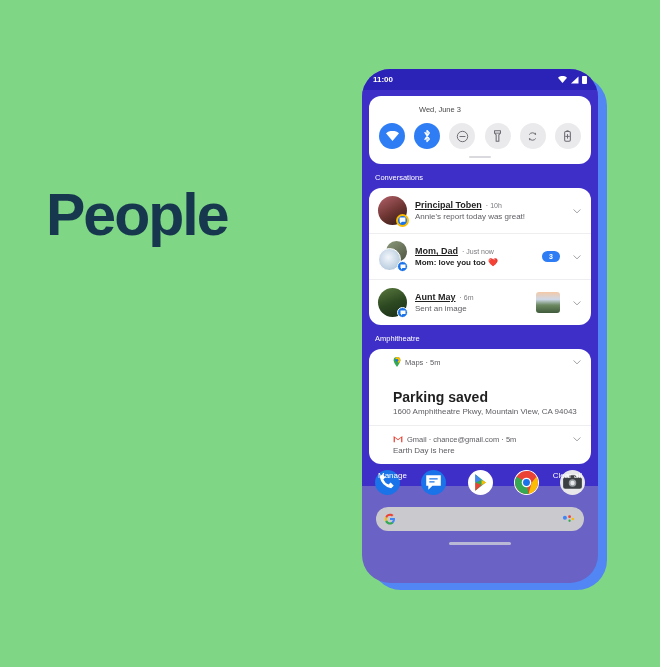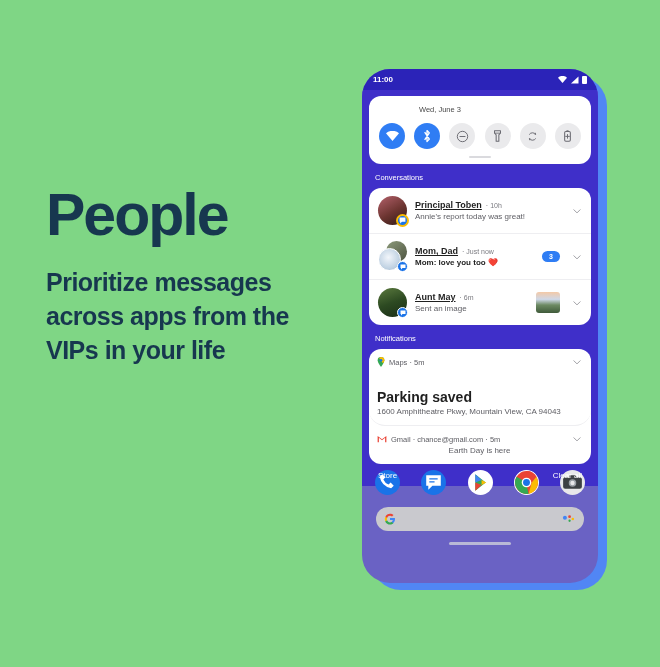--- a/index.html
+++ b/index.html
@@ -120,22 +120,22 @@
     background: #2f7df4; color: #fff; font-size: 7px; font-weight: 700;
     border-radius: 8px; padding: 2px 7px; margin-right: 4px;
   }
   .thumb {
     width: 24px; height: 21px; border-radius: 3px; margin-right: 4px;
     background: linear-gradient(#f3c9a7 0%,#cfd8e8 35%,#6d8a63 62%,#3f5a3a 100%);
   }
   .chev { width: 10px; height: 10px; flex: 0 0 10px; }
 
   
-  .notif { padding: 8px 9px 9px 8px; border-bottom: 1px solid #eeeef1; border-radius: 16px; }
-  .notif:last-child { border-bottom: none; text-align: center; }
+  .notif { padding: 8px 9px 9px 24px; border-bottom: 1px solid #eeeef1; }
+  .notif:last-child { border-bottom: none; }
   .notif-head { display: flex; align-items: center; gap: 4px; }
   .notif-app { font-size: 7.5px; color: #5d5d63; }
   .notif-title { font-size: 14px; font-weight: 700; color: #1f1f1f; margin-top: 22px; }
   .notif-sub { font-size: 8px; color: #5d5d63; margin-top: 2px; }
   .spacer { flex: 1 1 auto; }
 
   
   .actions {
     display: flex; justify-content: space-between;
     padding: 7px 16px 4px 16px; position: relative; z-index: 3;
@@ -156,21 +156,20 @@
   .navpill {
     width: 62px; height: 2.5px; background: #b9b9d6;
     border-radius: 2px; margin: 11px auto 0 auto;
   }
 </style>
 </head>
 <body>
 
 <div class="copy">
   <div class="headline">People</div>
-  <div class="subhead">Prioritize messages across apps from the VIPs in your life</div>
 </div>
 
 <div class="phone-shadow"></div>
 <div class="phone">
 
   <div class="statusbar">
     <span>11:00</span>
     <span class="sb-icons">
       <svg class="ic-wifi" viewBox="0 0 24 18">
         <path d="M12 18 L0 4 A18 18 0 0 1 24 4 Z" fill="#fff"></path>
@@ -303,21 +302,21 @@
         <span class="thumb"></span>
         <svg class="chev" viewBox="0 0 16 16">
           <path d="M3 6 L8 11 L13 6" fill="none" stroke="#8a8a90" stroke-width="1.3" stroke-linecap="round"></path>
         </svg>
       </div>
 
     </div>
   </div>
 
   <div class="scrim">
-    <div class="sec-label">Notifications</div>
+    <div class="sec-label">Amphitheatre</div>
     <div class="card">
 
       <div class="notif">
         <div class="notif-head">
           <svg width="8" height="10" viewBox="0 0 12 15">
             <path d="M6 0 A5 5 0 0 1 11 5 C11 9 6 15 6 15 C6 15 1 9 1 5 A5 5 0 0 1 6 0 Z" fill="#34a853"></path>
             <path d="M6 0 A5 5 0 0 1 11 5 C11 7 9 9.5 9 9.5 L3.4 2 A5 5 0 0 1 6 0 Z" fill="#fbbc04"></path>
             <circle cx="6" cy="5" r="2" fill="#1a73e8"></circle>
           </svg>
           <span class="notif-app"><span>Maps</span>&nbsp;·&nbsp;<span>5m</span></span>
@@ -340,21 +339,21 @@
           <svg class="chev" viewBox="0 0 16 16">
             <path d="M3 6 L8 11 L13 6" fill="none" stroke="#8a8a90" stroke-width="1.3" stroke-linecap="round"></path>
           </svg>
         </div>
         <div class="notif-sub">Earth Day is here</div>
       </div>
 
     </div>
 
     <div class="actions">
-      <span class="act-txt">Store</span>
+      <span class="act-txt">Manage</span>
       <span class="act-txt">Clear all</span>
     </div>
   </div>
 
   <div class="dock">
 
     <span class="app" style="background:#1a73e8;">
       <svg width="25" height="25" viewBox="0 0 24 24">
         <path d="M7 4 l3 3 -2 2 a10 10 0 0 0 5 5 l2 -2 3 3 -2.5 2.5 A14 14 0 0 1 4.5 6.5 Z" fill="#fff"></path>
       </svg>

